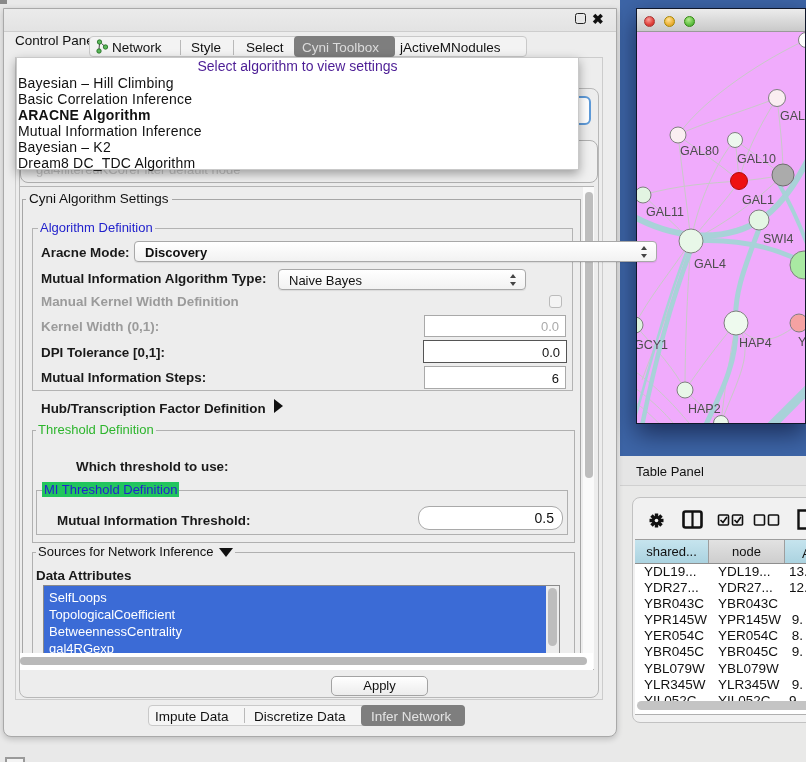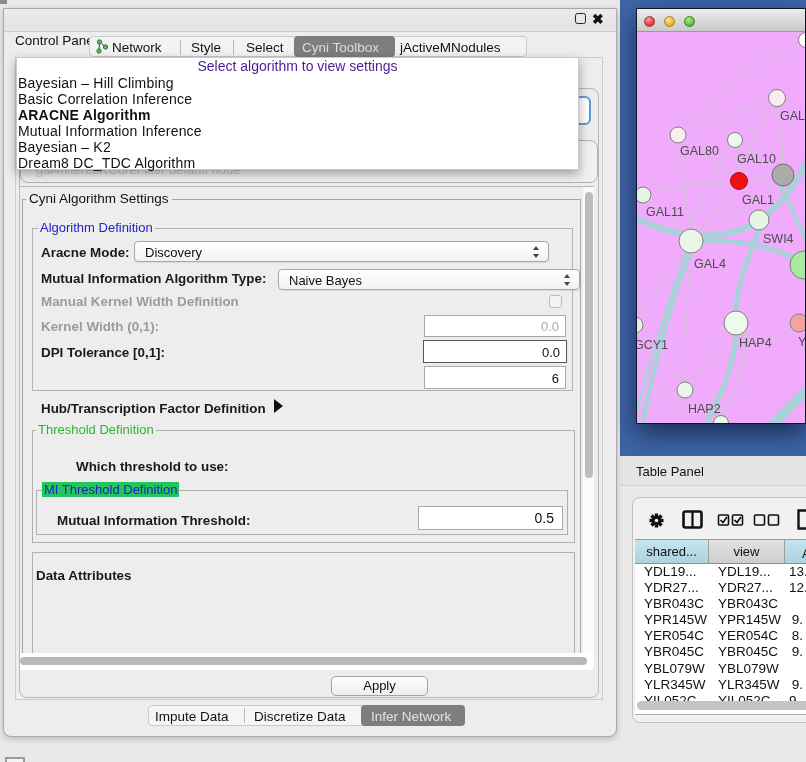--- a/index.html
+++ b/index.html
@@ -131,21 +131,21 @@
       <path d="M87.5 22 l2.5 2.5 l4 -5.5" stroke-width="1.7"></path>
       <path d="M101.5 22 l2.5 2.5 l4 -5.5" stroke-width="1.7"></path>
       <rect x="121.5" y="17" width="10" height="10" rx="1" stroke-width="1.6"></rect>
       <rect x="135.5" y="17" width="10" height="10" rx="1" stroke-width="1.6"></rect>
       <path d="M165.5 12.5 h8 l5 5 v13 h-13 z" stroke-width="2.4"></path>
     </g>
   </svg>
   <div class="abs" id="tblarea" style="left:2px; top:41px; width:176px; height:176px; background:#fff; overflow:hidden; border-bottom:1px solid #b0b0b0;">
     <div style="display:flex; height:25px; border-top:1px solid #9e9e9e; border-bottom:1px solid #8e8e8e; font-size:13px; text-align:center; line-height:23px;">
       <div style="width:74px; background:linear-gradient(#c6e4ee,#abd3e0); border-right:1px solid #9e9e9e;">shared...</div>
-      <div style="width:76px; background:linear-gradient(#e2e2e2,#cecece); border-right:1px solid #9e9e9e;">view</div>
+      <div style="width:76px; background:linear-gradient(#e2e2e2,#cecece); border-right:1px solid #9e9e9e;">node</div>
       <div style="flex:1; background:linear-gradient(#c6e4ee,#abd3e0);"></div>
     </div>
     <div id="rows" style="font-size:13.5px;">
       <div class="trow">
             <span>YDL19...</span>
             <span>YDL19...</span>
             <span>13.</span>
           </div>
       <div class="trow">
             <span>YDR27...</span>
@@ -229,59 +229,66 @@
 <div class="abs" style="left:583px; top:187px; width:11px; height:482px; background:#fafafa;"></div>
 <div class="abs" style="left:585px; top:192px; width:8px; height:286px; border-radius:4px; background:#bdbdbd;"></div>
 
 <div class="fs" style="left:22px; top:199px; width:559px; height:469px; border-color:#a6a6a6;"></div>
 <div class="abs" style="left:26px; top:191px; background:#EDEDED; padding:0 3px; font-size:13.5px;">Cyni Algorithm Settings</div>
 
 <div class="fs" style="left:32px; top:228px; width:541px; height:163px; border-color:#b3b3b3;"></div>
 <div class="abs" style="left:38px; top:220px; background:#EDEDED; padding:0 2px; color:#2222cc;">Algorithm Definition</div>
 
 <div class="lbl" style="left:41px; top:245px;">Aracne Mode:</div>
-<div class="combo" style="left:134px; top:241px; width:415px; height:21px;">
+<div class="combo" style="left:134px; top:241px; width:523px; height:21px;font-weight:bold;">
       <span class="ct">Discovery</span>
       <span class="updn"></span>
     </div>
 <div class="lbl" style="left:41px; top:271px;">Mutual Information Algorithm Type:</div>
-<div class="combo" style="left:278px; top:269px; width:302px; height:21px;">
+<div class="combo" style="left:278px; top:269px; width:248px; height:21px;">
       <span class="ct">Naive Bayes</span>
       <span class="updn"></span>
     </div>
 <div class="glbl" style="left:41px; top:294px;">Manual Kernel Width Definition</div>
 <div class="abs" style="left:549px; top:295px; width:13px; height:13px; border:1px solid #bbb; border-radius:3px; background:#f4f4f4;"></div>
 <div class="glbl" style="left:41px; top:319px;">Kernel Width (0,1):</div>
 <div class="field" style="left:424px; top:315px; width:142px; height:22px;">
       <span class="fv" style="color:#aaa;">0.0</span>
     </div>
 <div class="lbl" style="left:41px; top:345px;">DPI Tolerance [0,1]:</div>
 <div class="field" style="left:423px; top:340px; width:144px; height:23px; border-color:#555;">
       <span class="fv">0.0</span>
     </div>
+<div class="lbl" style="left:41px; top:370px;">Mutual Information Steps:</div>
 <div class="field" style="left:424px; top:366px; width:142px; height:23px;">
       <span class="fv">6</span>
     </div>
 
 <div class="lbl" style="left:41px; top:401px;">Hub/Transcription Factor Definition</div>
 <div class="abs" style="left:274px; top:399px; width:0; height:0; border-top:7px solid transparent; border-bottom:7px solid transparent; border-left:9px solid #111;"></div>
 
 <div class="fs" style="left:32px; top:430px; width:543px; height:113px; border-color:#b0b0b0;"></div>
 <div class="abs" style="left:36px; top:422px; background:#EDEDED; padding:0 2px; color:#2db52d;">Threshold Definition</div>
 <div class="lbl" style="left:76px; top:459px;text-align:center;">Which threshold to use:</div>
 
 <div class="fs" style="left:36px; top:490px; width:532px; height:45px; border-color:#b0b0b0;"></div>
 <div class="abs" style="left:42px; top:482px; background:#22c55e; padding:0 2px; color:#2222cc;">MI Threshold Definition</div>
 <div class="lbl" style="left:57px; top:513px;">Mutual Information Threshold:</div>
-<div class="field" style="left:418px; top:506px; width:145px; height:24px;">
+<div class="field" style="left:418px; top:506px; width:145px; height:24px;border-radius:11px;">
       <span class="fv" style="font-size:14px; right:8px;">0.5</span>
     </div>
 
 <div class="fs" style="left:32px; top:552px; width:543px; height:118px; border-color:#b0b0b0;"></div>
+<div class="abs" style="left:36px; top:544px; background:#EDEDED; padding:0 2px;">Sources for Network Inference<span style="display:inline-block; width:0; height:0; border-left:7px solid transparent; border-right:7px solid transparent; border-top:9px solid #111; margin-left:5px; vertical-align:-1px;"></span></div>
 <div class="lbl" style="left:36px; top:568px;">Data Attributes</div>
+<div class="abs" style="left:43px; top:585px; width:517px; height:71px; border:1px solid #8a8a8a; background:#3b6bd6; overflow:hidden;">
+  <div style="color:#fff; padding:3px 0 0 5px; line-height:17px;">SelfLoops<br>TopologicalCoefficient<br>BetweennessCentrality<br>gal4RGexp</div>
+  <div class="abs" style="right:0; top:0; width:13px; height:69px; background:#ededed;"></div>
+  <div class="abs" style="right:2px; top:2px; width:9px; height:58px; border-radius:5px; background:#bdbdbd;"></div>
+</div>
 
 <div class="abs" style="left:20px; top:653px; width:573px; height:17px; background:#fff;"></div>
 <div class="abs" style="left:20px; top:657px; width:567px; height:8px; border-radius:4px; background:#b9b9b9;"></div>
 
 <div class="abs" style="left:331px; top:676px; width:97px; height:20px; background:linear-gradient(#fff,#ececec); border:1px solid #a3a3a3; border-radius:5px; text-align:center; line-height:18px;">Apply</div>
 
 <div class="abs" style="left:148px; top:705px; width:317px; height:21px; background:#f5f5f5; border:1px solid #c9c9c9; border-radius:4px;"></div>
 <div class="abs" style="left:155px; top:709px; font-size:13.5px;">Impute Data</div>
 <div class="sep" style="left:244px; top:708px; height:15px;"></div>
 <div class="abs" style="left:254px; top:709px; font-size:13.5px;">Discretize Data</div>

